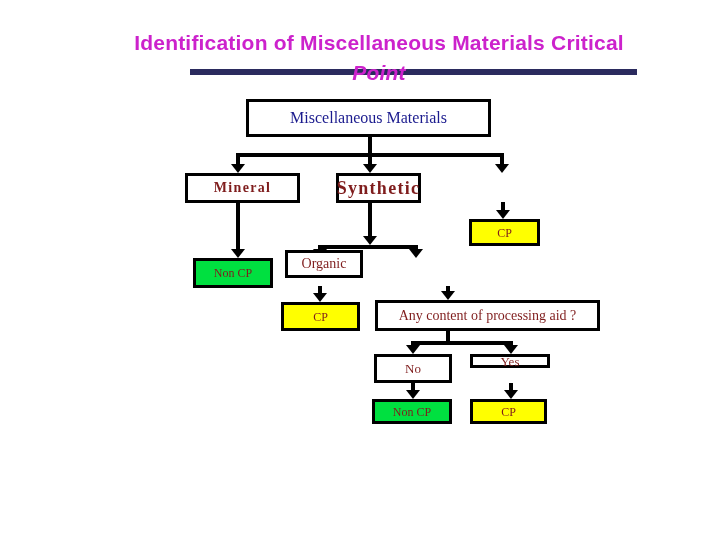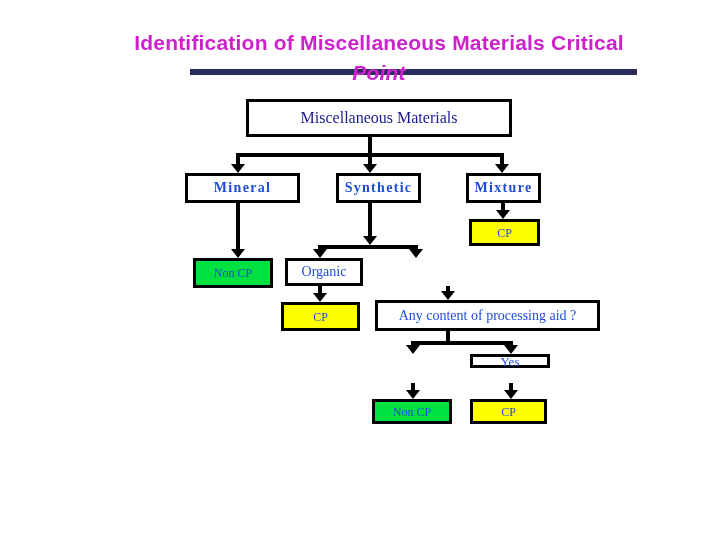--- a/index.html
+++ b/index.html
@@ -8,83 +8,83 @@
     overflow:hidden; font-family:"Liberation Serif","DejaVu Serif",serif;
   }
   .title-line {
     position:absolute; left:32px; width:694px; text-align:center;
     font-family:"Liberation Sans","DejaVu Sans",sans-serif;
     font-weight:bold; font-size:21px; letter-spacing:0.2px; z-index:2;
   }
   .title-underline { position:absolute; z-index:1; }
   .box {
     position:absolute; box-sizing:border-box; border:3px solid #000;
-    background:#ffffff; color:#1d4ed8; display:flex; align-items:center;
+    background:#ffffff; color:#7f1d1d; display:flex; align-items:center;
     justify-content:center; text-align:center; line-height:1; z-index:2;
   }
   .box.bold { font-weight:bold; letter-spacing:1.3px; }
   .vline { position:absolute; width:4px; background:#000; z-index:1; }
   .hline { position:absolute; height:4px; background:#000; z-index:1; }
   .arrowhead {
     position:absolute; width:0; height:0; z-index:1;
     border-left:7px solid transparent; border-right:7px solid transparent;
     border-top:9px solid #000;
   }
 </style>
 </head>
 <body>
 
 <div class="slide">
 
   <div class="title-underline" style="left: 190px; top: 69px; width: 447px; height: 6px; background-color: rgb(43, 43, 94);"></div>
   <div class="title-line" style="top: 31px; color: rgb(204, 34, 204);">Identification of Miscellaneous Materials Critical</div>
   <div class="title-line" style="top: 61px; color: rgb(204, 34, 204); font-style: italic;">Point</div>
 
-  <div class="box" style="left: 246px; top: 99px; width: 266px; height: 38px; font-size: 16px; color: rgb(27, 27, 142);">Miscellaneous Materials</div>
+  <div class="box" style="left: 246px; top: 99px; width: 245px; height: 38px; font-size: 16px; color: rgb(27, 27, 142);">Miscellaneous Materials</div>
 
   <div class="vline" style="left:368px; top:137px; height:16px;"></div>
   <div class="hline" style="left:236px; top:153px; width:268px;"></div>
   <div class="vline" style="left:236px; top:157px; height:8px;"></div>
   <div class="vline" style="left:368px; top:157px; height:8px;"></div>
   <div class="vline" style="left:500px; top:157px; height:8px;"></div>
   <div class="arrowhead" style="left:231px; top:164px;"></div>
   <div class="arrowhead" style="left:363px; top:164px;"></div>
   <div class="arrowhead" style="left:495px; top:164px;"></div>
 
   <div class="box bold" style="left:185px; top:173px; width:115px; height:30px; font-size:14px;">Mineral</div>
-  <div class="box bold" style="left:336px; top:173px; width:85px; height:30px; font-size:14px;">Synthetic</div>
-  <div class="box bold" style="left:466px; top:173px; width:75px; height:30px; font-size:14px;">Mixture</div>
+  <div class="box bold" style="left:336px; top:173px; width:85px; height:30px; font-size:18px;">Synthetic</div>
 
   <div class="vline" style="left:501px; top:202px; height:9px;"></div>
   <div class="arrowhead" style="left:496px; top:210px;"></div>
   <div class="box" style="left: 469px; top: 219px; width: 71px; height: 27px; font-size: 12px; background-color: rgb(255, 255, 0);">CP</div>
 
   <div class="vline" style="left:236px; top:203px; height:47px;"></div>
   <div class="arrowhead" style="left:231px; top:249px;"></div>
   <div class="box" style="left: 193px; top: 258px; width: 80px; height: 30px; font-size: 12px; background-color: rgb(0, 224, 64);">Non CP</div>
 
   <div class="vline" style="left:368px; top:203px; height:33px;"></div>
   <div class="arrowhead" style="left:363px; top:236px;"></div>
   <div class="hline" style="left:318px; top:245px; width:100px;"></div>
   <div class="arrowhead" style="left:313px; top:249px;"></div>
   <div class="arrowhead" style="left:409px; top:249px;"></div>
-  <div class="box" style="left:285px; top:258px; width:78px; height:28px; font-size:14px;">Organic</div>
+  <div class="box" style="left:285px; top:250px; width:78px; height:28px; font-size:14px;">Organic</div>
 
   <div class="vline" style="left:318px; top:286px; height:8px;"></div>
   <div class="arrowhead" style="left:313px; top:293px;"></div>
   <div class="box" style="left: 281px; top: 302px; width: 79px; height: 29px; font-size: 12px; background-color: rgb(255, 255, 0);">CP</div>
 
   <div class="vline" style="left:446px; top:286px; height:7px;"></div>
   <div class="arrowhead" style="left:441px; top:291px;"></div>
   <div class="box" style="left:375px; top:300px; width:225px; height:31px; font-size:14px;text-align:center;">Any content of processing aid ?</div>
 
   <div class="vline" style="left:446px; top:331px; height:10px;"></div>
   <div class="hline" style="left:411px; top:341px; width:102px;"></div>
   <div class="arrowhead" style="left:406px; top:345px;"></div>
   <div class="arrowhead" style="left:504px; top:345px;"></div>
+  <div class="box" style="left:374px; top:354px; width:78px; height:29px; font-size:13px;">No</div>
   <div class="box" style="left:470px; top:354px; width:80px; height:14px; font-size:13px;">Yes</div>
 
   <div class="vline" style="left:411px; top:383px; height:8px;"></div>
   <div class="arrowhead" style="left:406px; top:390px;"></div>
   <div class="vline" style="left:509px; top:383px; height:8px;"></div>
   <div class="arrowhead" style="left:504px; top:390px;"></div>
   <div class="box" style="left: 372px; top: 399px; width: 80px; height: 25px; font-size: 12px; background-color: rgb(0, 224, 64);">Non CP</div>
   <div class="box" style="left: 470px; top: 399px; width: 77px; height: 25px; font-size: 12px; background-color: rgb(255, 255, 0);">CP</div>
 
 </div>

